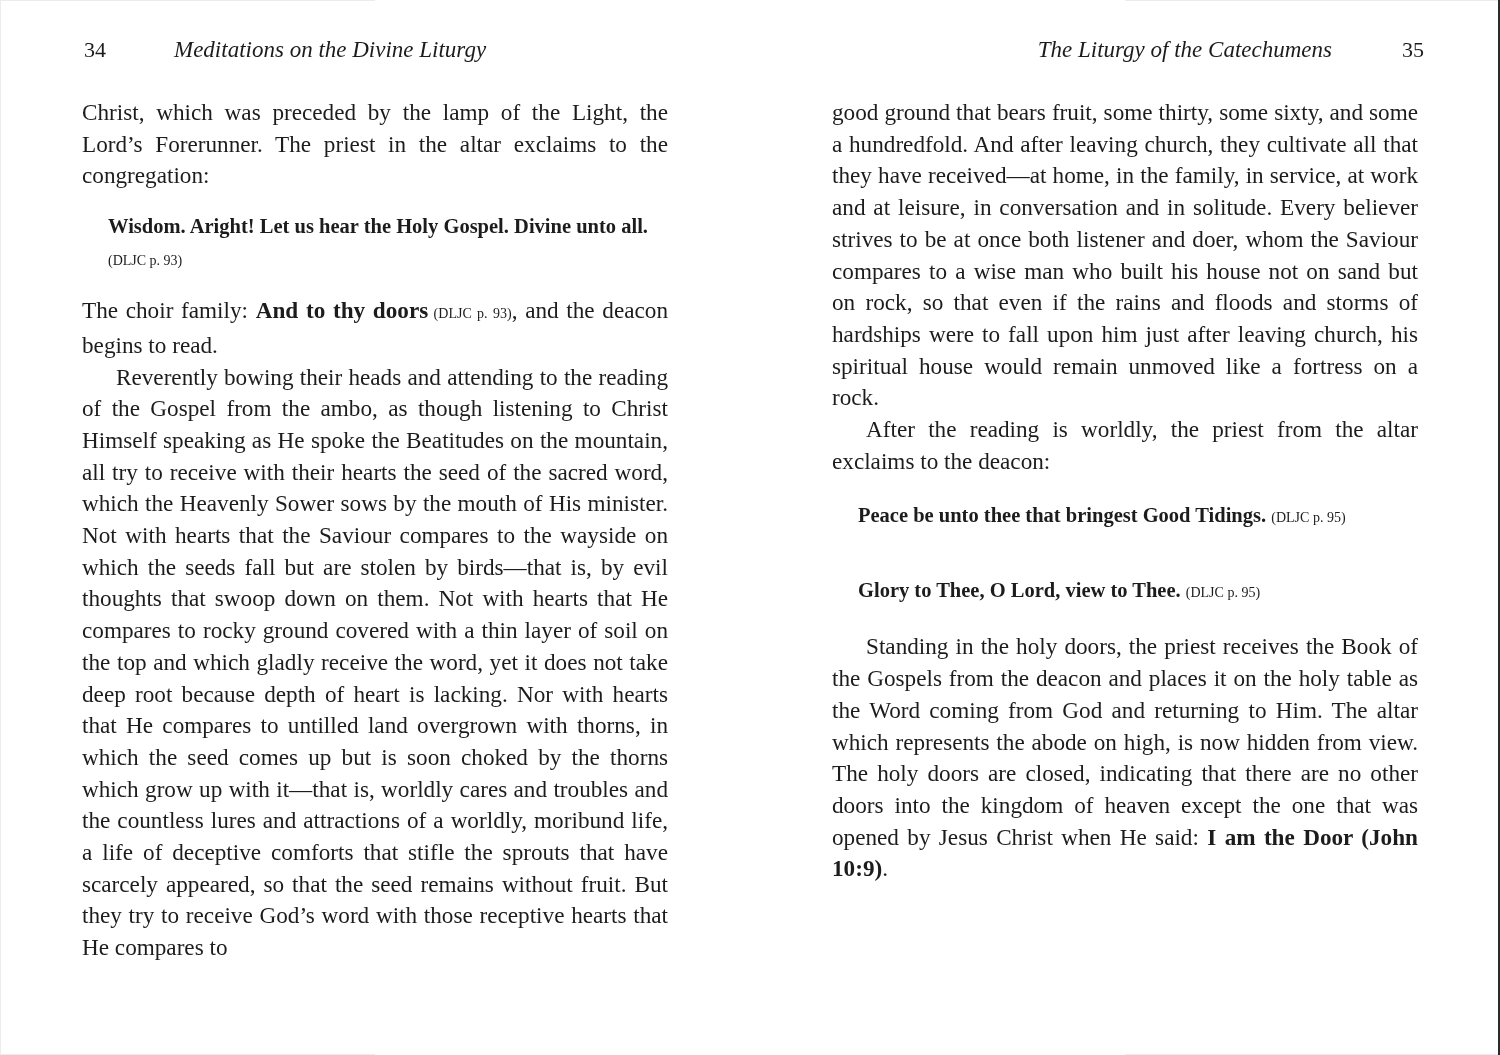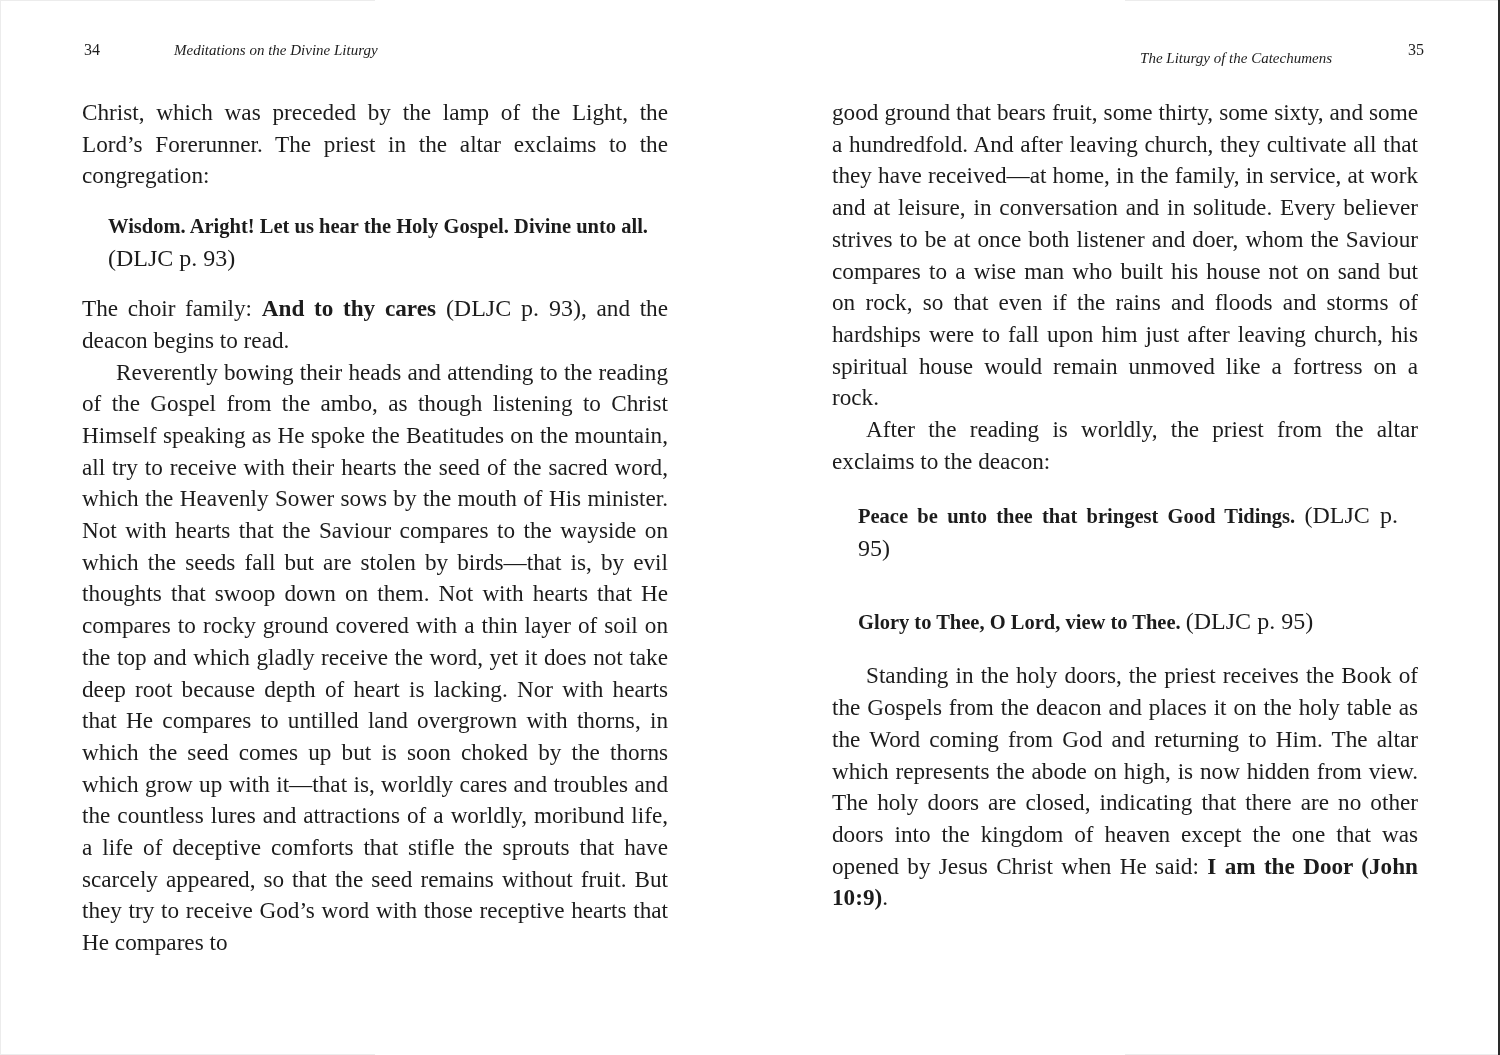--- a/index.html
+++ b/index.html
@@ -48,32 +48,32 @@
       top: 33px;
       left: 4px;
       right: 0;
       height: 34px;
       font-size: 23px;
       line-height: 34px;
     }
     .folio {
       position: absolute;
       top: 0;
-      font-size: 16px;
+      font-size: 22px;
     }
     .page-left .folio { left: 2px; }
     .page-right .folio { right: -6px; text-align: center; }
     .head-title {
       position: absolute;
       top: 0;
       font-style: italic;
-      font-size: 15px;
+      font-size: 23px;
     }
     .page-left .head-title { left: 92px; }
-    .page-right .head-title { right: 86px; margin-top: 8px; }
+    .page-right .head-title { right: 86px; }
 
     .text-block {
       position: absolute;
       top: 77px;
       left: 4px;
       width: 586px;
       font-size: 23.2px;
       line-height: 31.7px;
       margin-top: 20px;
     }
@@ -85,21 +85,21 @@
     .quote {
       margin: 0;
       padding-left: 26px;
       padding-right: 20px;
       font-size: 20.5px;
       line-height: 32px;
       text-align: justify;
     }
     .quote-bold { font-weight: bold; }
     .ref {
-      font-size: 24px;
+      font-size: 14px;
       font-variant-numeric: oldstyle-nums;
     }
     .inline-bold { font-weight: bold; }
     .gap-md { height: 18px; }
     .gap-lg { height: 22px; }
   </style>
 </head>
 <body>
 
 <div class="edge-top-left"></div>
@@ -113,21 +113,21 @@
   <div class="running-head">
     <span class="folio">34</span>
     <span class="head-title">Meditations on the Divine Liturgy</span>
   </div>
 
   <div class="text-block">
     <p>Christ, which was preceded by the lamp of the Light, the Lord’s Forerunner. The priest in the altar exclaims to the congregation:</p>
     <div class="gap-md"></div>
     <p class="quote"><span class="quote-bold">Wisdom. Aright! Let us hear the Holy Gospel. Divine unto all.</span> <span class="ref">(DLJC p. 93)</span></p>
     <div class="gap-md"></div>
-    <p><span>The choir family: </span><span class="inline-bold">And to thy cares</span><span class="ref"> (DLJC p. 93)</span><span>, and the deacon begins to read.</span></p>
+    <p><span>The choir family: </span><span class="inline-bold">And to thy doors</span><span class="ref"> (DLJC p. 93)</span><span>, and the deacon begins to read.</span></p>
     <p class="indent">Reverently bowing their heads and attending to the reading of the Gospel from the ambo, as though listening to Christ Himself speaking as He spoke the Beatitudes on the mountain, all try to receive with their hearts the seed of the sacred word, which the Heavenly Sower sows by the mouth of His minister. Not with hearts that the Saviour compares to the wayside on which the seeds fall but are stolen by birds—that is, by evil thoughts that swoop down on them. Not with hearts that He compares to rocky ground covered with a thin layer of soil on the top and which gladly receive the word, yet it does not take deep root because depth of heart is lacking. Nor with hearts that He compares to untilled land overgrown with thorns, in which the seed comes up but is soon choked by the thorns which grow up with it—that is, worldly cares and troubles and the countless lures and attractions of a worldly, moribund life, a life of deceptive comforts that stifle the sprouts that have scarcely appeared, so that the seed remains without fruit. But they try to receive God’s word with those receptive hearts that He compares to</p>
   </div>
 </div>
 
 <div class="page page-right">
   <div class="running-head">
     <span class="head-title">The Liturgy of the Catechumens</span>
     <span class="folio">35</span>
   </div>
 

